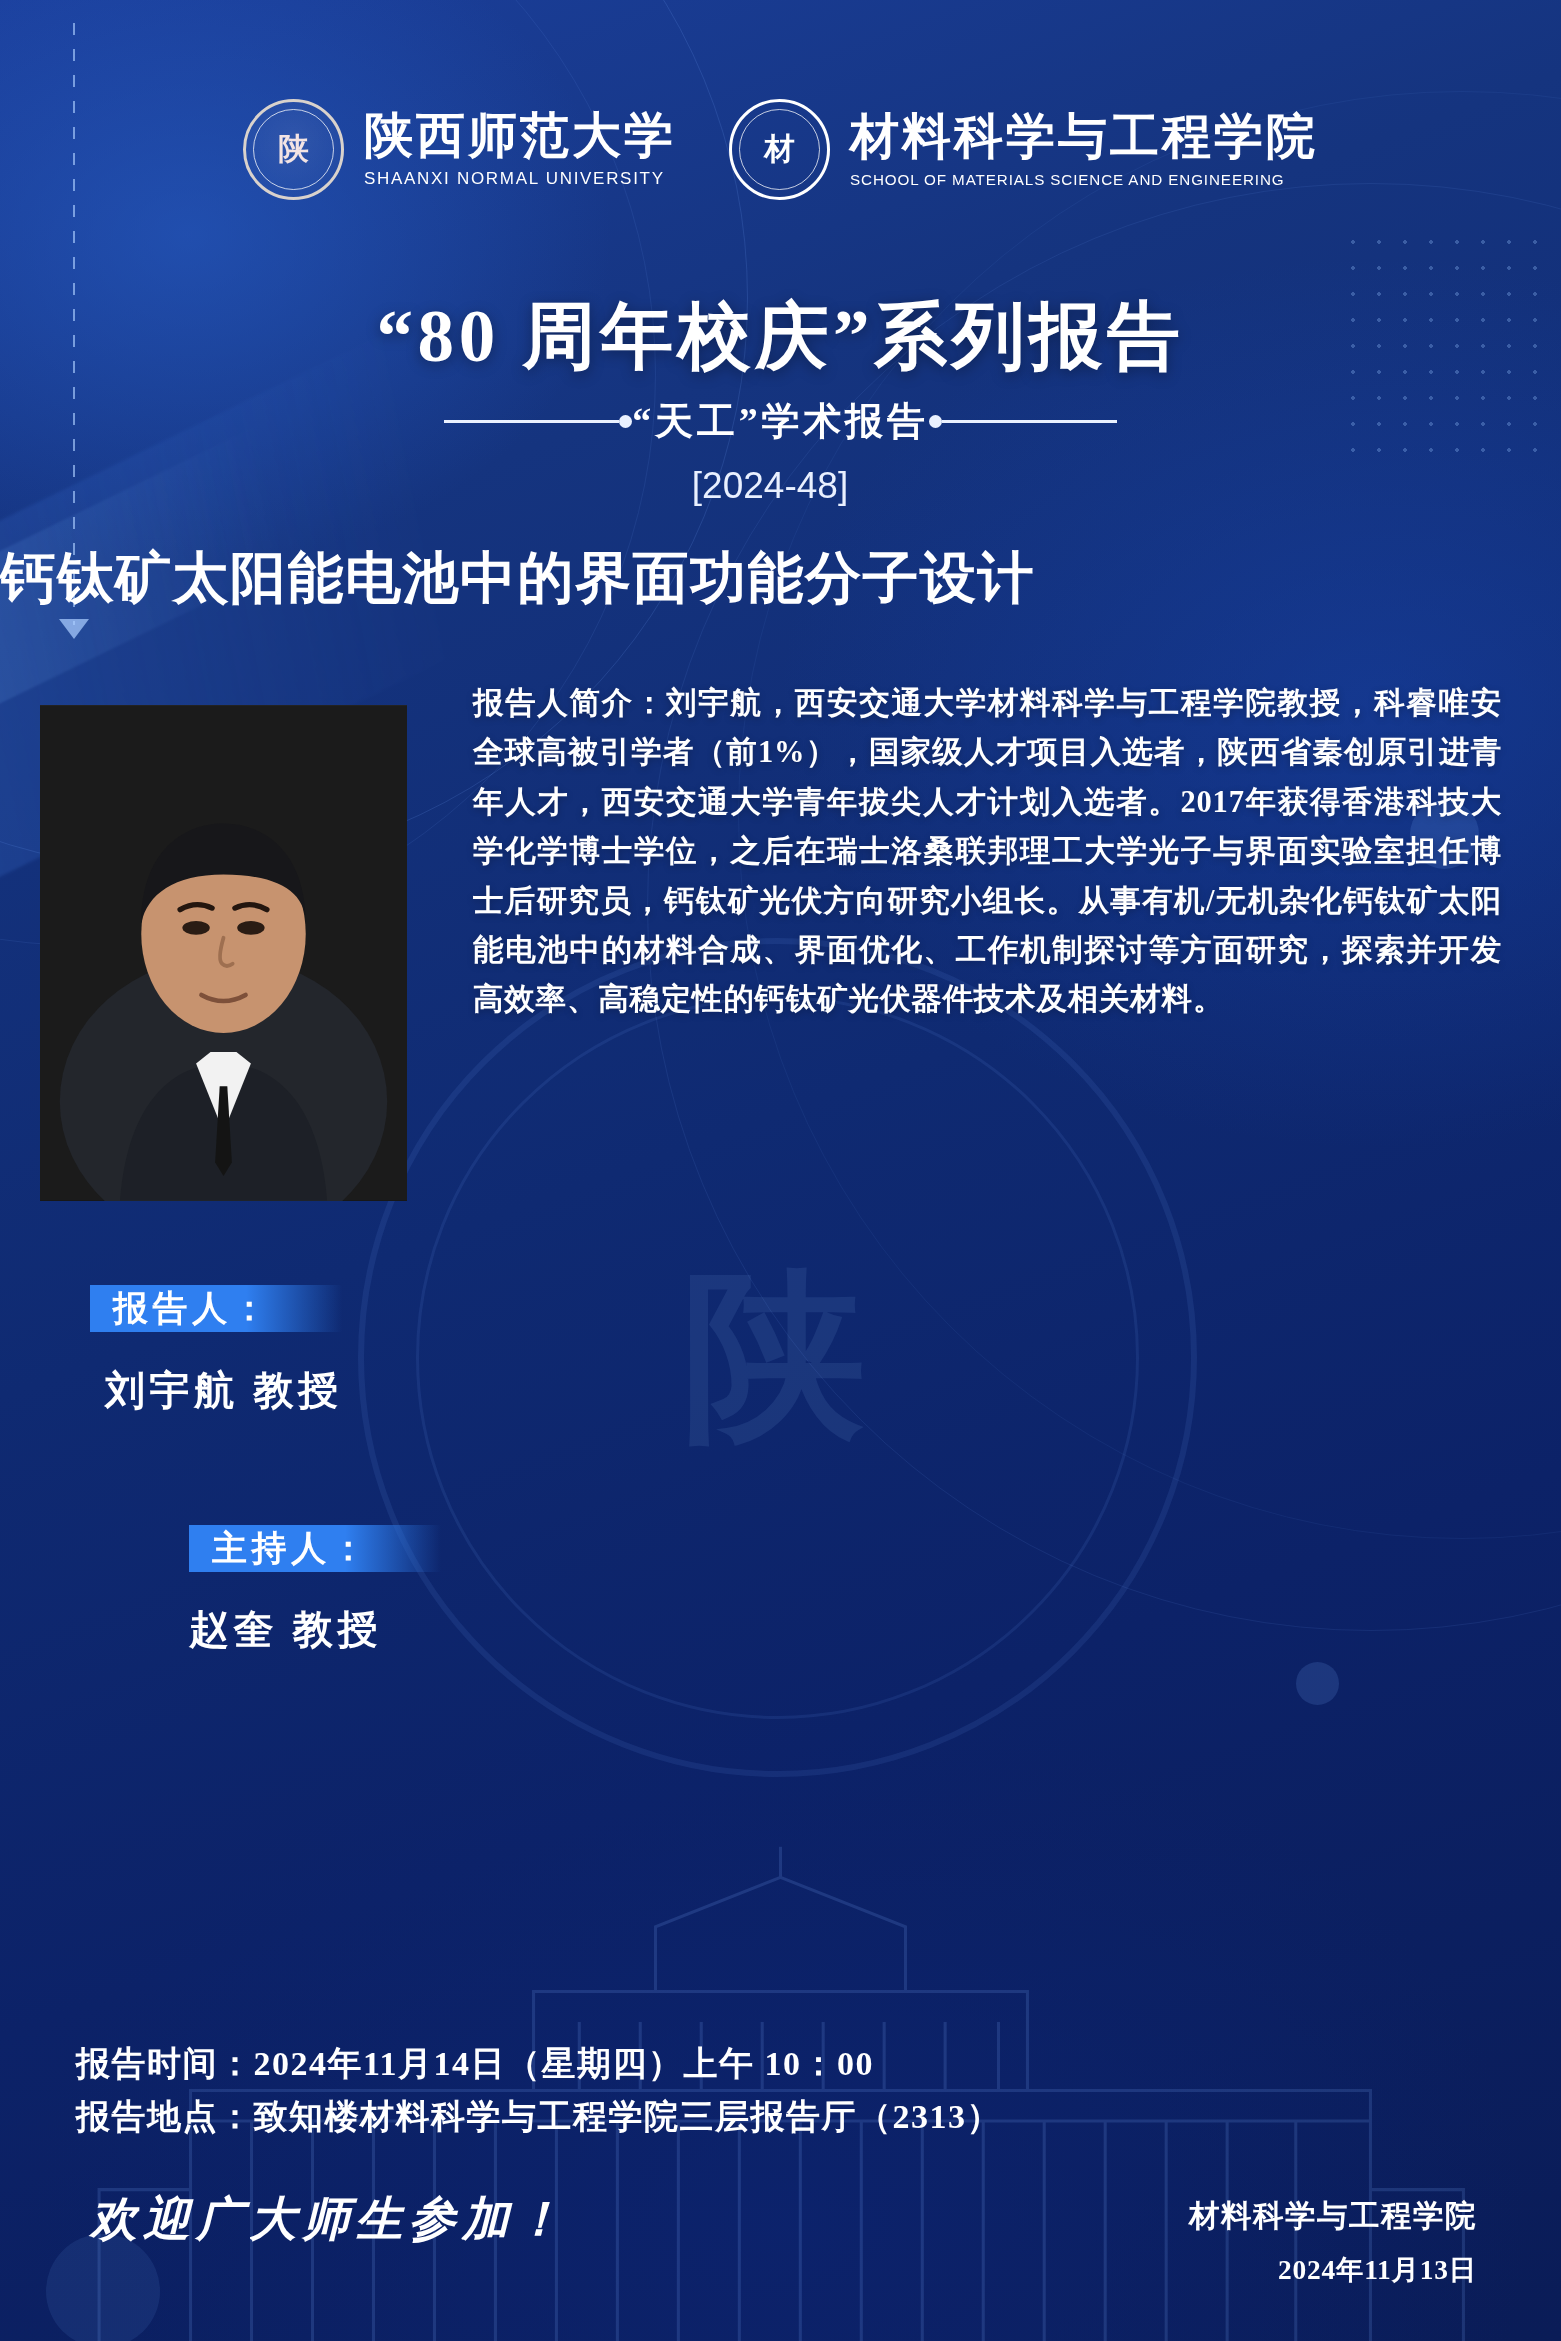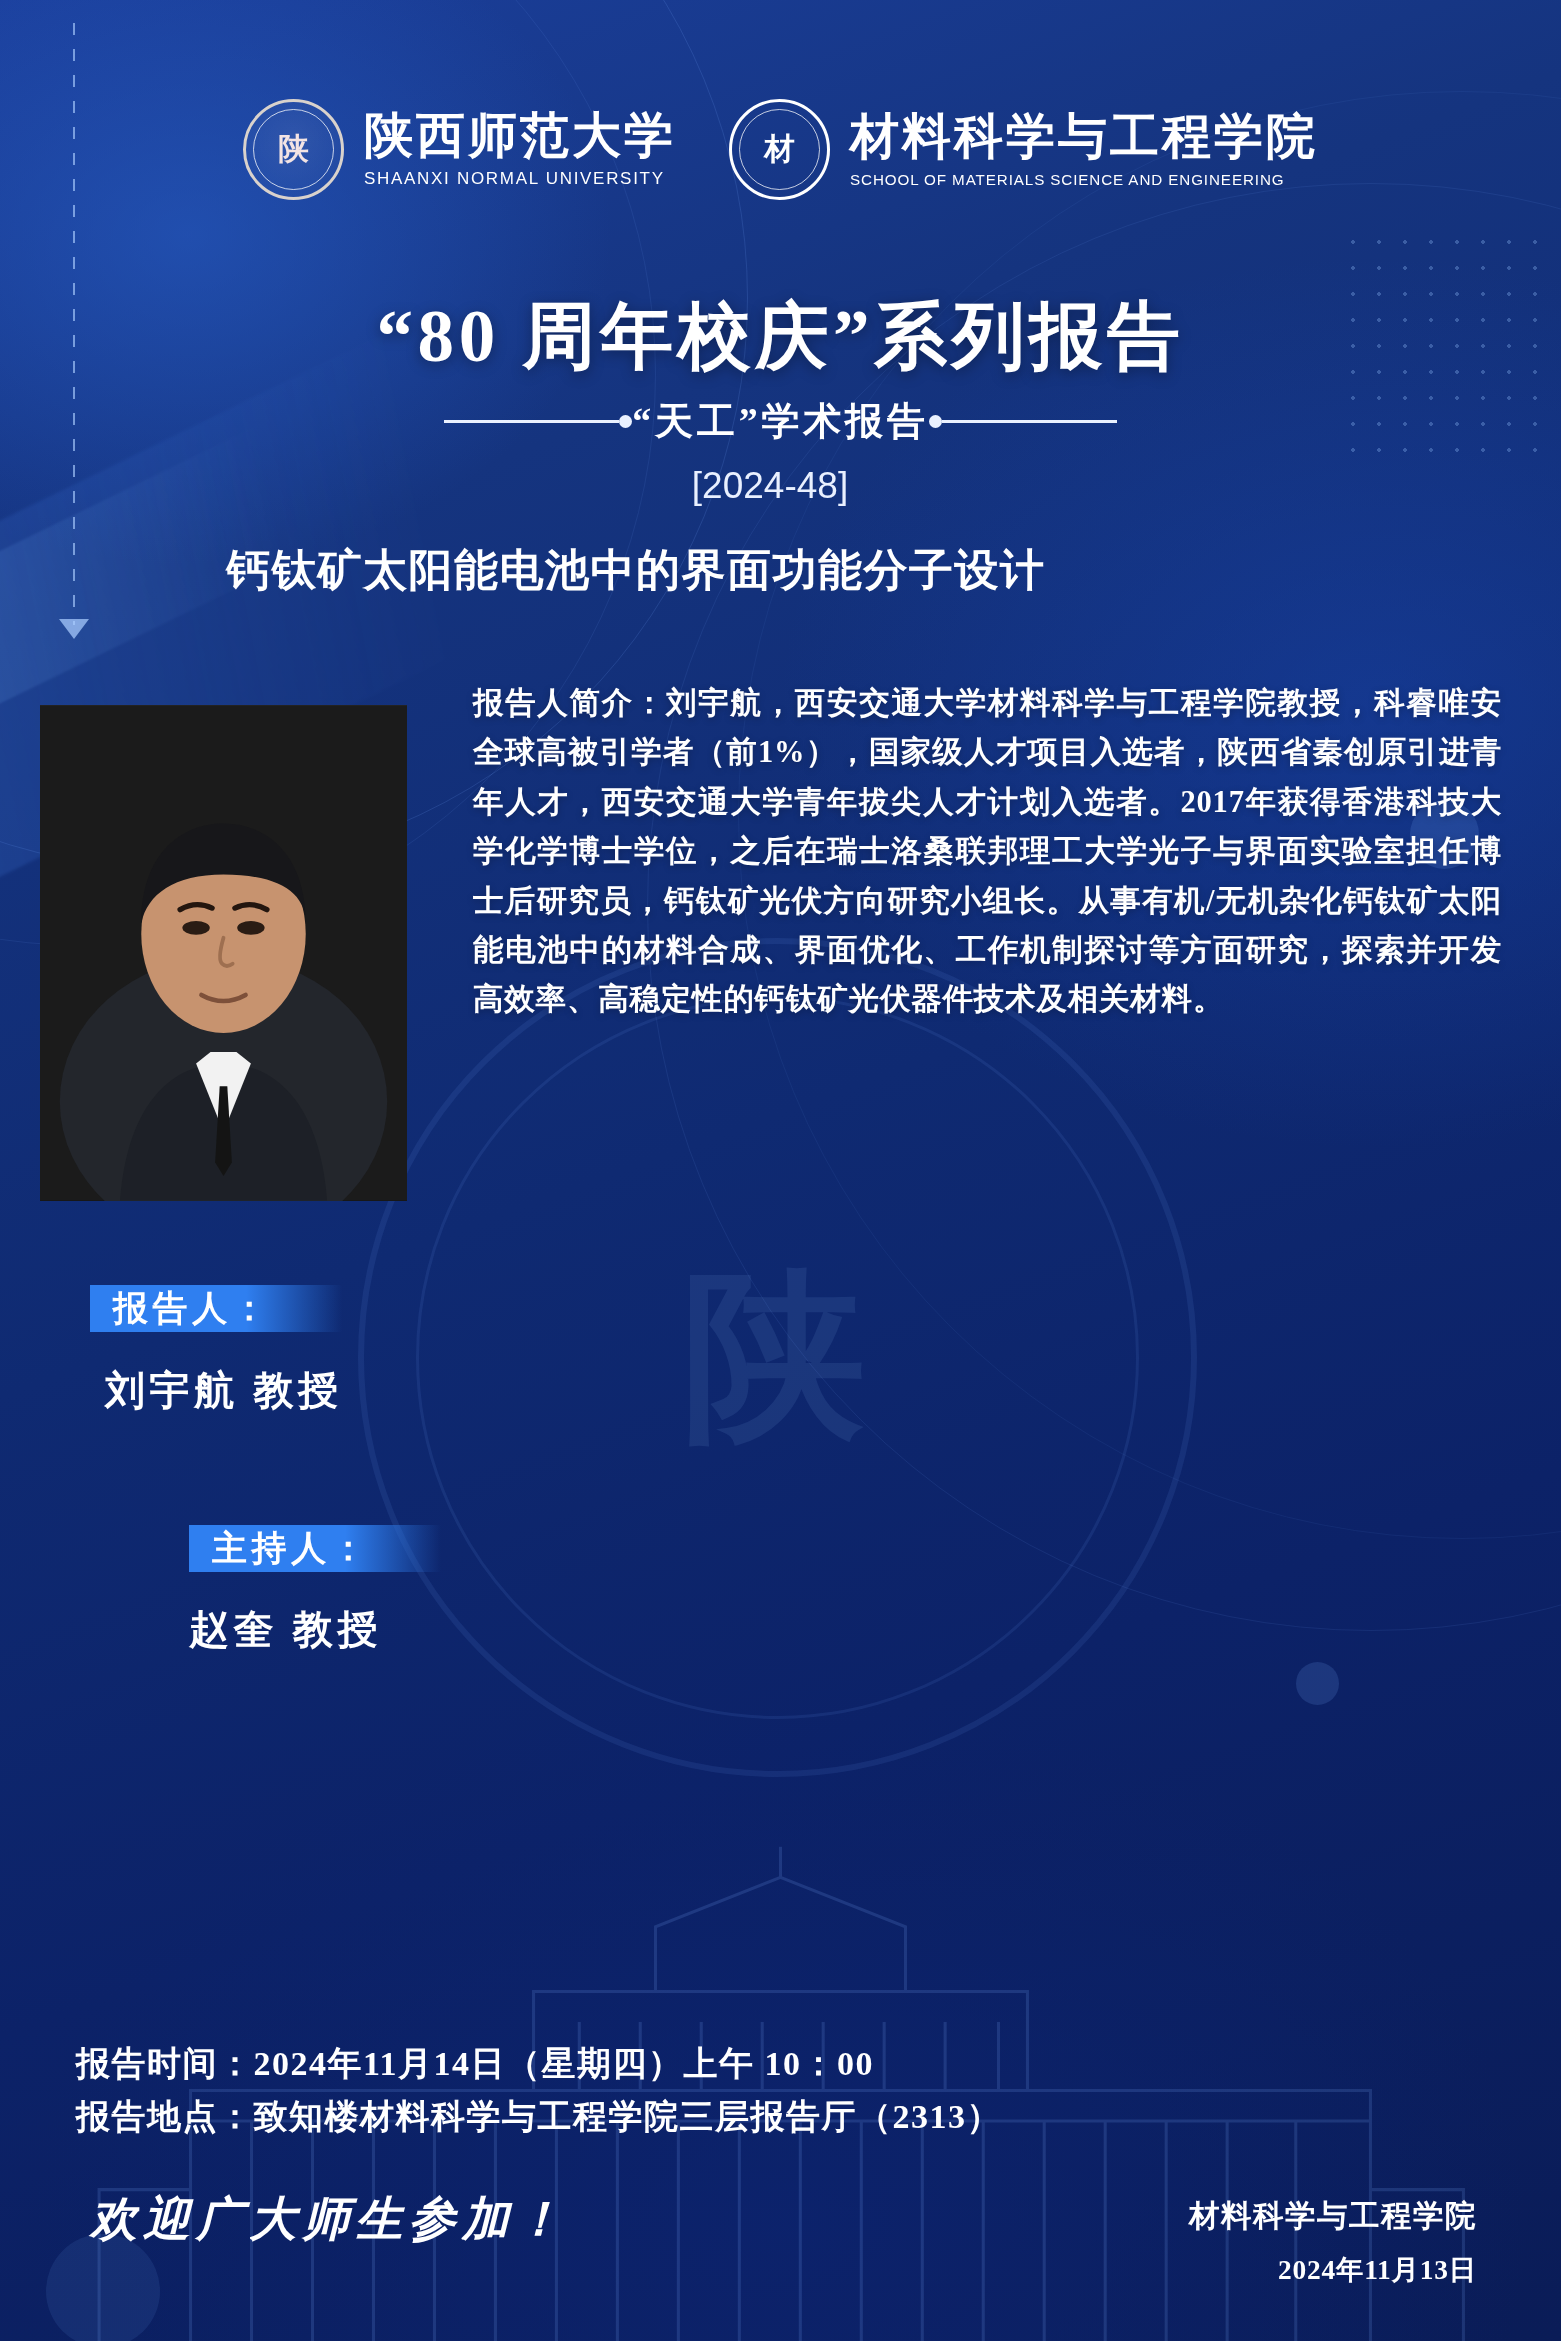--- a/index.html
+++ b/index.html
@@ -160,22 +160,22 @@
   .subtitle-text { font-size: 38px; font-weight: 700; letter-spacing: 3.8px; }
   .rule { width: 175px; height: 2.3px; background: #eaf1ff; }
   .dotcap { width: 13.7px; height: 13.7px; border-radius: 50%; background: #eaf1ff; }
   .issue {
     position: absolute; top: 465px; left: 0; width: 1540px;
     text-align: center; color: #e9f0ff; font-size: 37px;
     font-family: "Liberation Sans", sans-serif;
   }
   .talk-title {
     position: absolute; top: 541px; left: 0; width: 1272px;
-    text-align: center; color: #ffffff;
-    font-size: 44px; font-weight: 700; letter-spacing: 1.5px;
+    text-align: left; color: #ffffff;
+    font-size: 56px; font-weight: 700; letter-spacing: 1.5px;
     font-family: "Liberation Sans", sans-serif;
   }
 
   
   .portrait {
     position: absolute;
     left: 40px; top: 705px;
     width: 367px; height: 496px;
     background: linear-gradient(180deg, #2a2a2a 0%, #151515 100%);
     overflow: hidden;

